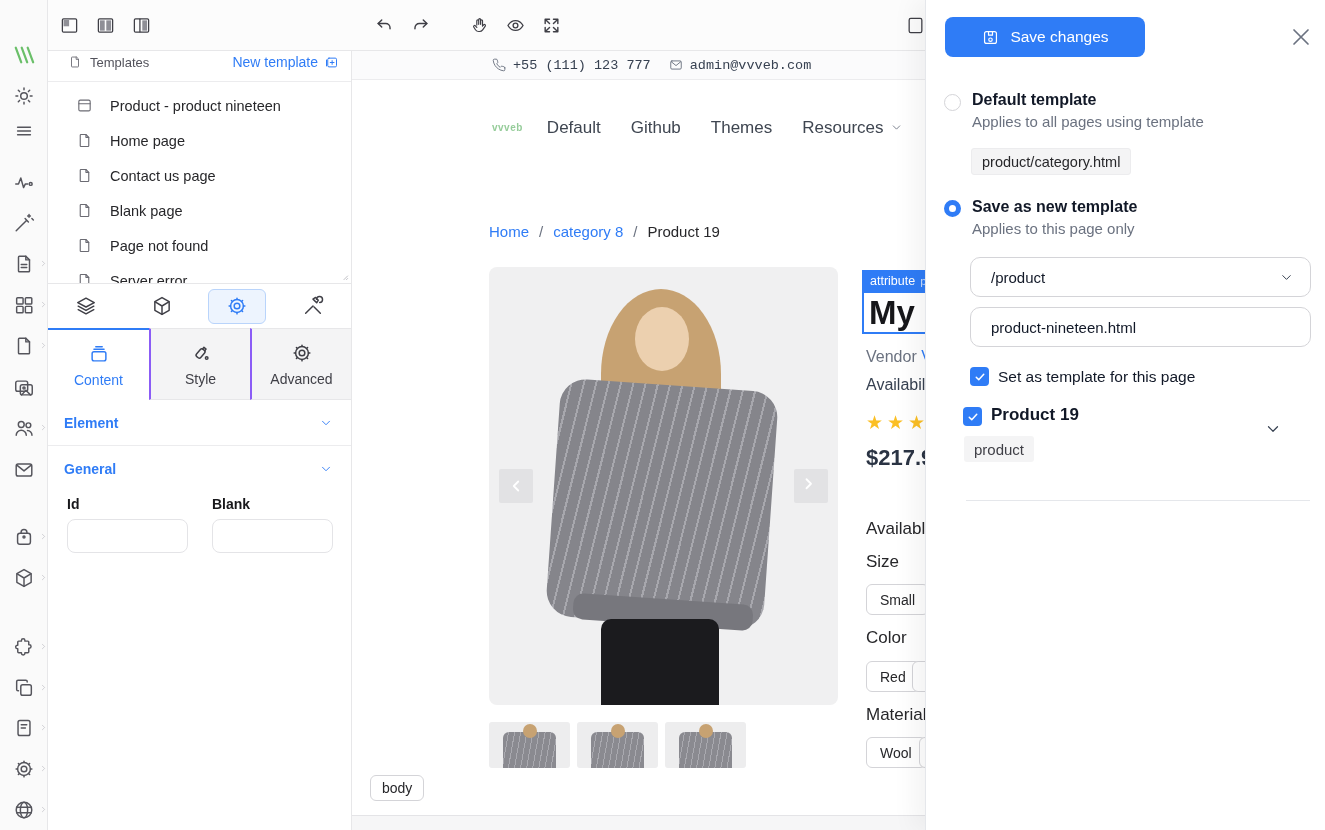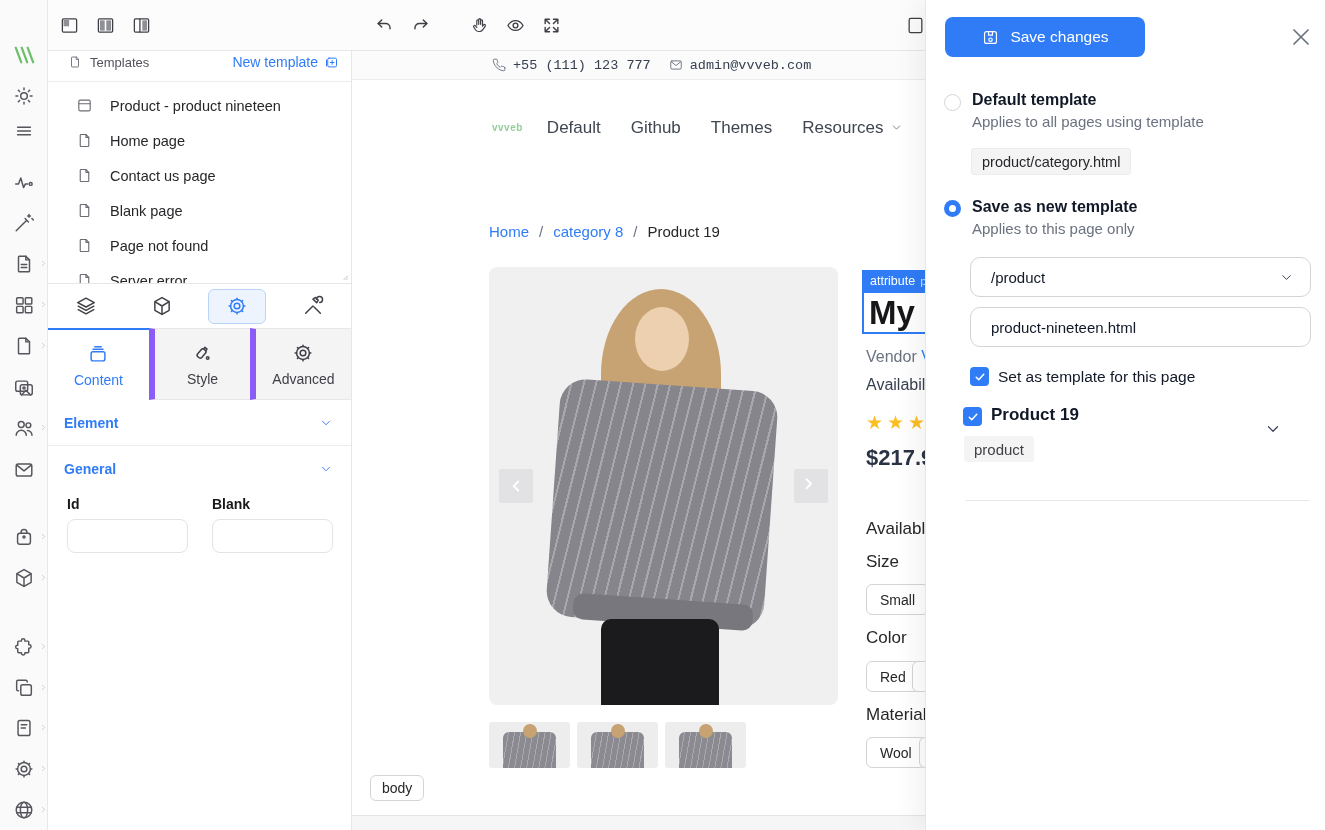--- a/index.html
+++ b/index.html
@@ -36,21 +36,21 @@
   .icon-tab { flex:1; display:flex; align-items:center; justify-content:center; height:45px; cursor:pointer; color:#3f3f46; }
   .icon-tab .pill { width:58px; height:35px; display:flex; align-items:center; justify-content:center; border-radius:6px; }
   .icon-tab.active { color:#2f7cf6; }
   .icon-tab.active .pill { background:#edf4fe; border:1px solid #b9d4fb; }
   .icon-tab svg { width:22px; height:22px; }
 
   .sub-tabs { height:72px; display:flex; }
   .sub-tab { width:101.3px; display:flex; flex-direction:column; align-items:center; justify-content:center; gap:7px; font-size:14px; cursor:pointer; background:#f4f4f5; border-top:1px solid #e7e7e9; border-bottom:1px solid #e7e7e9; color:#3f3f46;text-align:center; }
   .sub-tab svg { width:22px; height:22px; }
   .sub-tab.active { background:#fff; color:#2f7cf6; border-top:2px solid #2f7cf6; border-bottom:none; }
-  .sub-tab + .sub-tab { border-left:6px solid #8b5cf6; }
+  .sub-tab + .sub-tab { border-left:2px solid #8b5cf6; }
 
   .sec-row { height:46px; display:flex; align-items:center; justify-content:space-between; padding:0 18px 0 16px; color:#2f7cf6; font-size:14px; font-weight:600; cursor:pointer; }
   .sec-row.bordered { border-bottom:1px solid #ececee; }
   .sec-row svg { width:14px; height:14px; }
   .fields { display:flex; gap:24px; padding:4px 0 0 19px; }
   .field { width:121px; }
   .field .flabel { font-size:14px; font-weight:600; color:#18181b; margin-bottom:7px; }
   .field input { width:121px; height:34px; border:1px solid #e4e4e7; border-radius:8px; padding:0 9px; font-size:14px; font-family:inherit; outline:none; }
 
   

